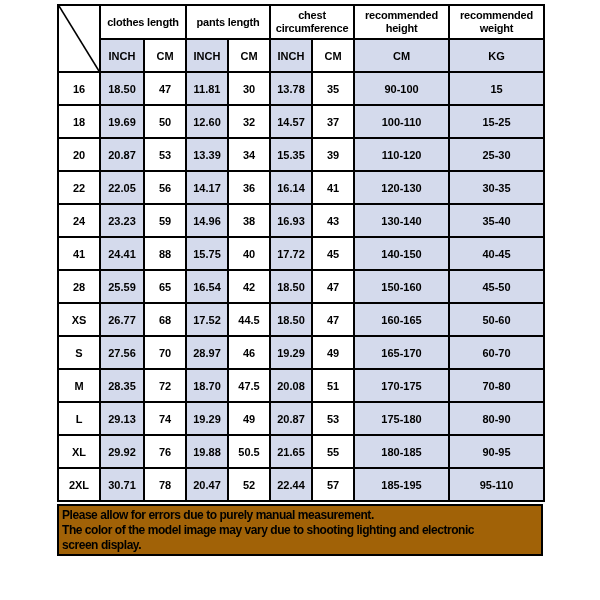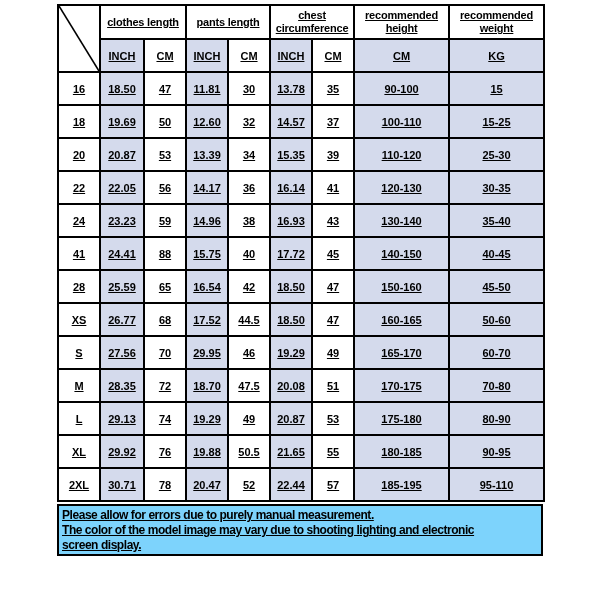--- a/index.html
+++ b/index.html
@@ -9,21 +9,20 @@
     height: 600px;
     background: #ffffff;
     font-family: "Liberation Sans", sans-serif;
     color: #000;
   }
   .page {
     position: absolute;
     top: 4px;
     left: 57px;
     width: 540px;
-    text-decoration: underline;
   }
   table.size-chart {
     border-collapse: collapse;
     table-layout: fixed;
     width: 486px;
   }
   table.size-chart th,
   table.size-chart td {
     border: 2px solid #000;
     text-align: center;
@@ -52,21 +51,21 @@
     top: 0; left: 0;
     width: 100%; height: 100%;
     display: block;
   }
   .notes {
     width: 486px;
     box-sizing: border-box;
     border: 2px solid #000;
     margin-top: 2px;
     padding: 2px 3px 1px 3px;
-    background: #7dd3fc;
+    background: #a16207;
   }
   .notes .note-line {
     font-size: 12px;
     font-weight: bold;
     letter-spacing: -0.45px;
     line-height: 15px;
     white-space: nowrap;
     overflow: hidden;
   }
 </style>
@@ -200,21 +199,21 @@
     <td>44.5</td>
     <td class="blue">18.50</td>
     <td>47</td>
     <td class="blue">160-165</td>
     <td class="blue">50-60</td>
   </tr>
         <tr>
     <td>S</td>
     <td class="blue">27.56</td>
     <td>70</td>
-    <td class="blue">29.95</td>
+    <td class="blue">28.97</td>
     <td>46</td>
     <td class="blue">19.29</td>
     <td>49</td>
     <td class="blue">165-170</td>
     <td class="blue">60-70</td>
   </tr>
         <tr>
     <td>M</td>
     <td class="blue">28.35</td>
     <td>72</td>

